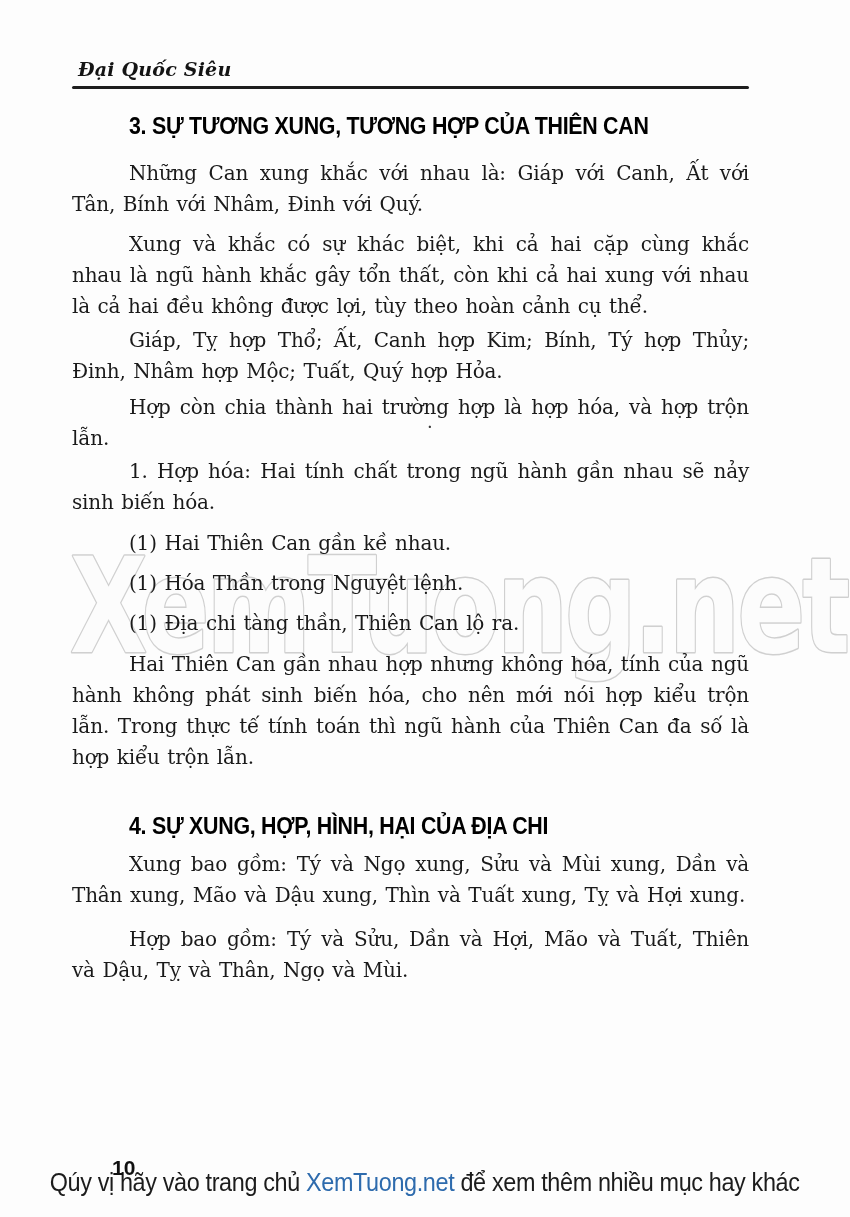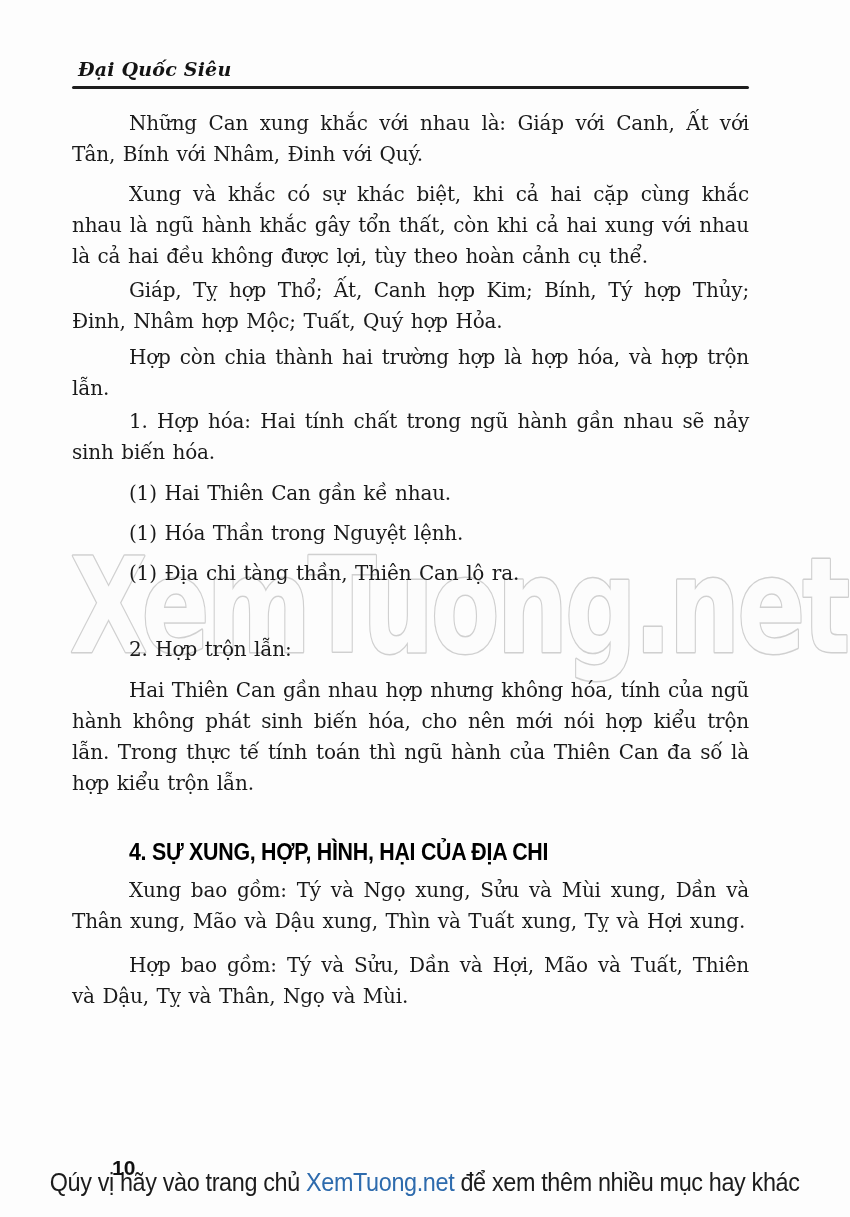--- a/index.html
+++ b/index.html
@@ -70,32 +70,34 @@
 
   <svg class="watermark-svg" width="850" height="230" aria-hidden="true">
     <text transform="translate(70,164) scale(0.76,1)" font-family="DejaVu Sans, sans-serif" font-weight="bold" font-size="132" letter-spacing="-4" fill="#fcfcfc" stroke="#d0d0d0" stroke-width="3" stroke-linejoin="round" paint-order="stroke">XemTuong.net</text>
   </svg>
 
   <div class="column" style="color: rgb(26, 26, 26);">
 
     <div class="runhead">Đại Quốc Siêu</div>
     <div class="rule"></div>
 
+    <h2 class="sec-heading" style="margin-top:24px">
+      <span class="cond">3. SỰ TƯƠNG XUNG, TƯƠNG HỢP CỦA THIÊN CAN</span>
+    </h2>
 
     <p class="para" style="margin-top:19px">Những Can xung khắc với nhau là: Giáp với Canh, Ất với Tân, Bính với Nhâm, Đinh với Quý.</p>
     <p class="para" style="margin-top:9px">Xung và khắc có sự khác biệt, khi cả hai cặp cùng khắc nhau là ngũ hành khắc gây tổn thất, còn khi cả hai xung với nhau là cả hai đều không được lợi, tùy theo hoàn cảnh cụ thể.</p>
     <p class="para" style="margin-top:3px">Giáp, Tỵ hợp Thổ; Ất, Canh hợp Kim; Bính, Tý hợp Thủy; Đinh, Nhâm hợp Mộc; Tuất, Quý hợp Hỏa.</p>
     <p class="para" style="margin-top:5px">Hợp còn chia thành hai trường hợp là hợp hóa, và hợp trộn lẫn.</p>
     <p class="para" style="margin-top:2px">1. Hợp hóa: Hai tính chất trong ngũ hành gần nhau sẽ nảy sinh biến hóa.</p>
 
     <p class="list-item" style="margin-top:10px">(1) Hai Thiên Can gần kề nhau.</p>
     <p class="list-item">(1) Hóa Thần trong Nguyệt lệnh.</p>
     <p class="list-item">(1) Địa chi tàng thần, Thiên Can lộ ra.</p>
 
-    <p class="subhead">2. Hợp trộn lẫn:</p>
     <p class="para" style="margin-top:10px">Hai Thiên Can gần nhau hợp nhưng không hóa, tính của ngũ hành không phát sinh biến hóa, cho nên mới nói hợp kiểu trộn lẫn. Trong thực tế tính toán thì ngũ hành của Thiên Can đa số là hợp kiểu trộn lẫn.</p>
 
     <h2 class="sec-heading" style="margin-top:40px">
       <span class="cond">4. SỰ XUNG, HỢP, HÌNH, HẠI CỦA ĐỊA CHI</span>
     </h2>
 
     <p class="para" style="margin-top:10px">Xung bao gồm: Tý và Ngọ xung, Sửu và Mùi xung, Dần và Thân xung, Mão và Dậu xung, Thìn và Tuất xung, Tỵ và Hợi xung.</p>
     <p class="para" style="margin-top:13px">Hợp bao gồm: Tý và Sửu, Dần và Hợi, Mão và Tuất, Thiên và Dậu, Tỵ và Thân, Ngọ và Mùi.</p>
 
   </div>

